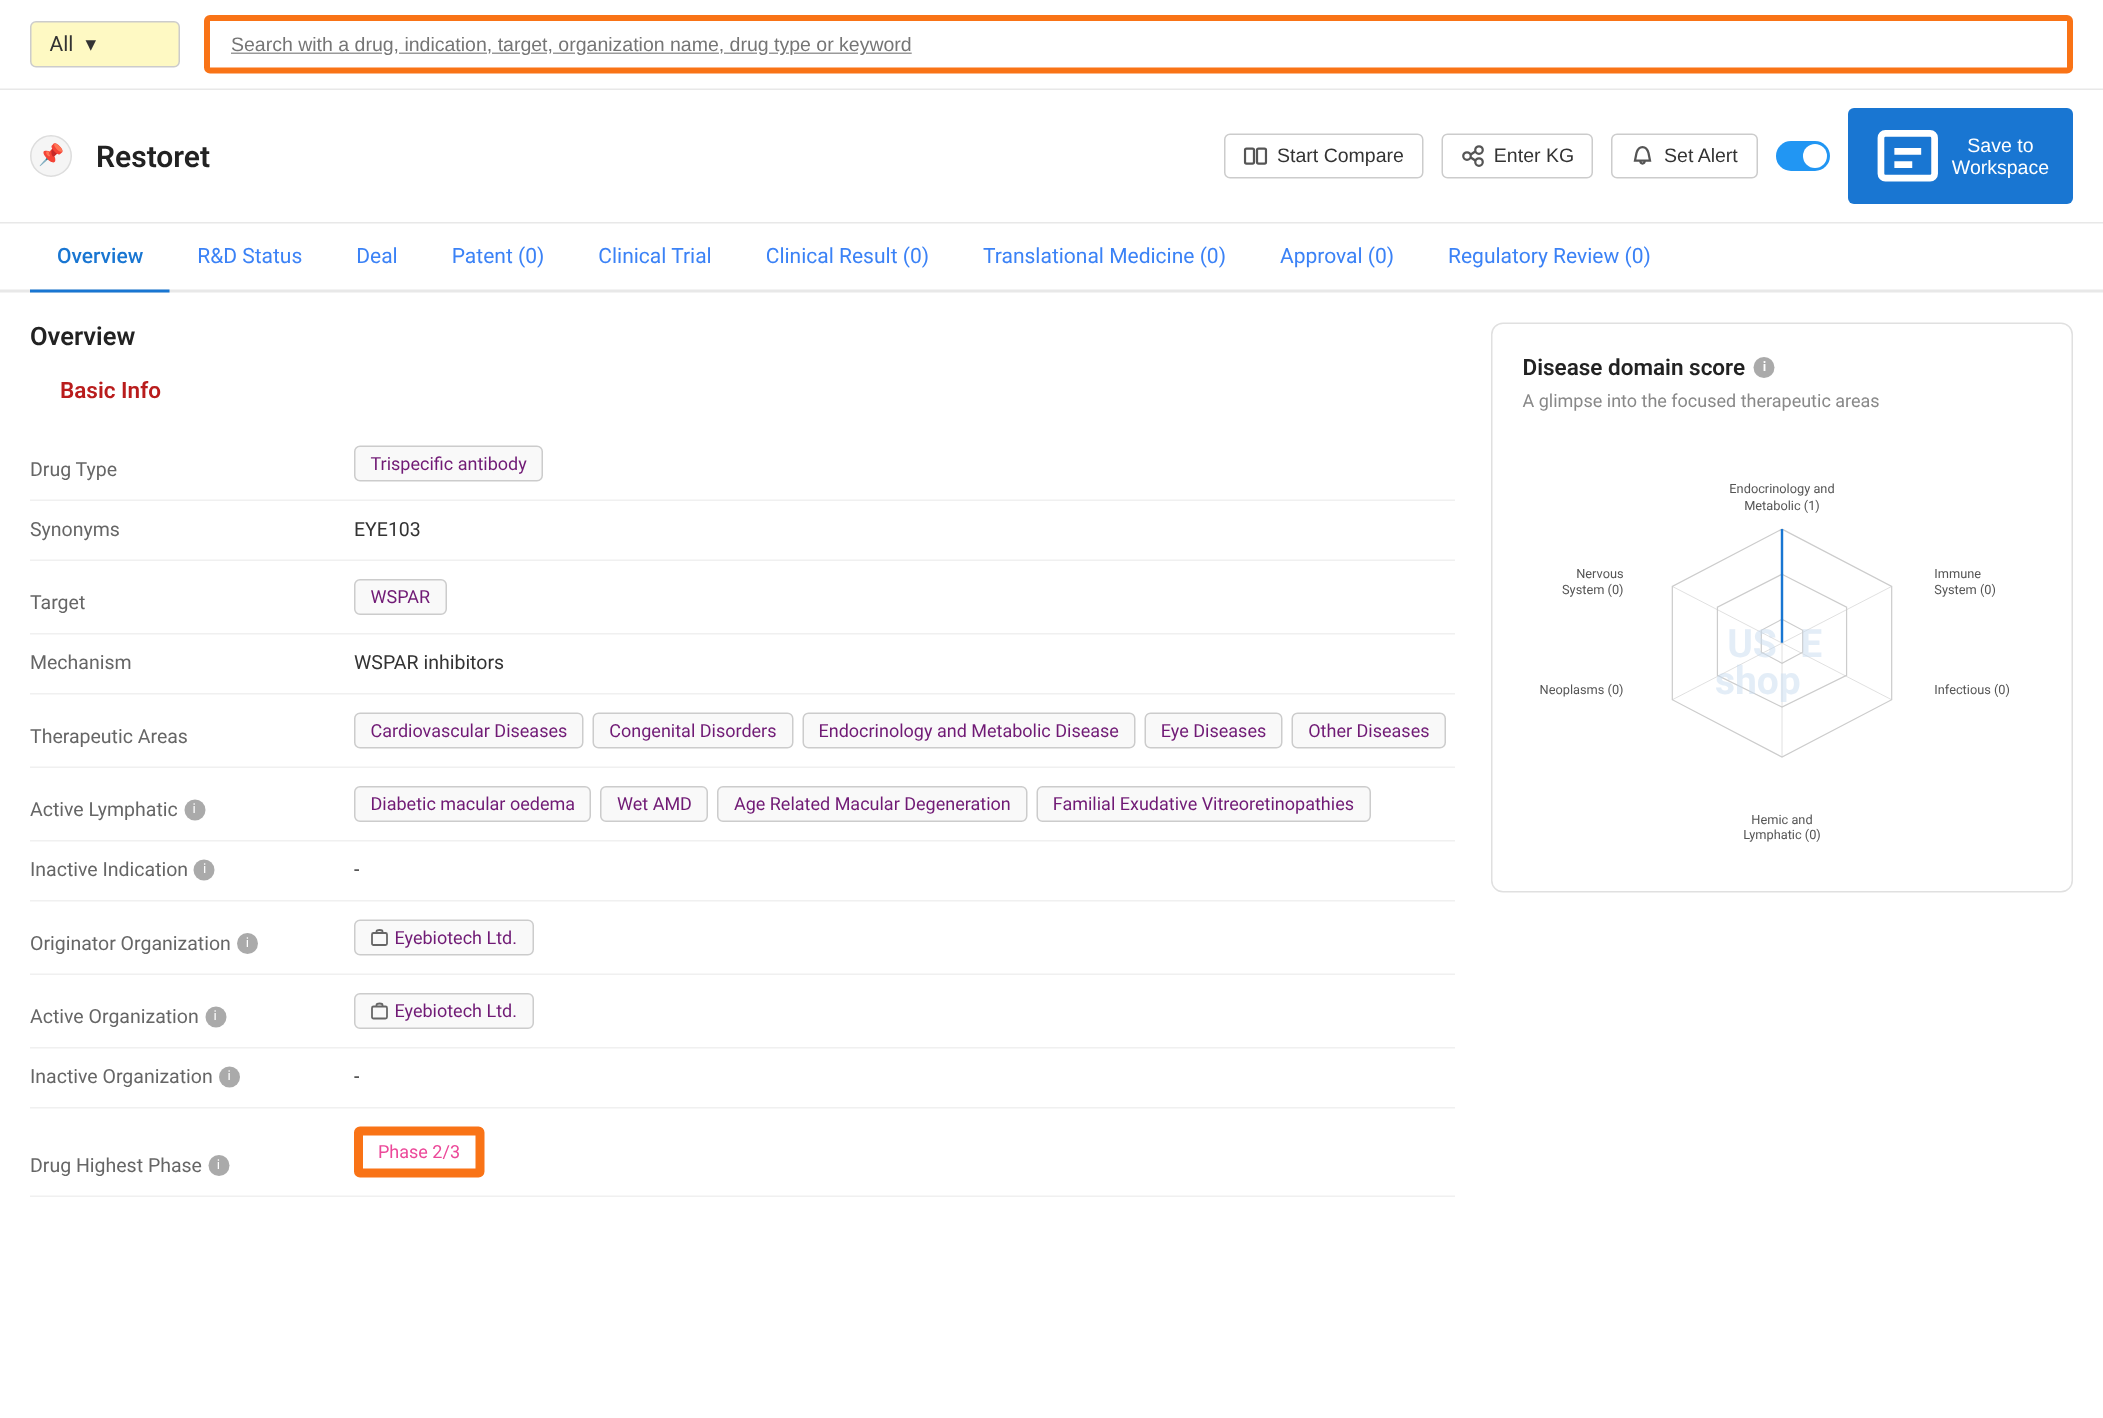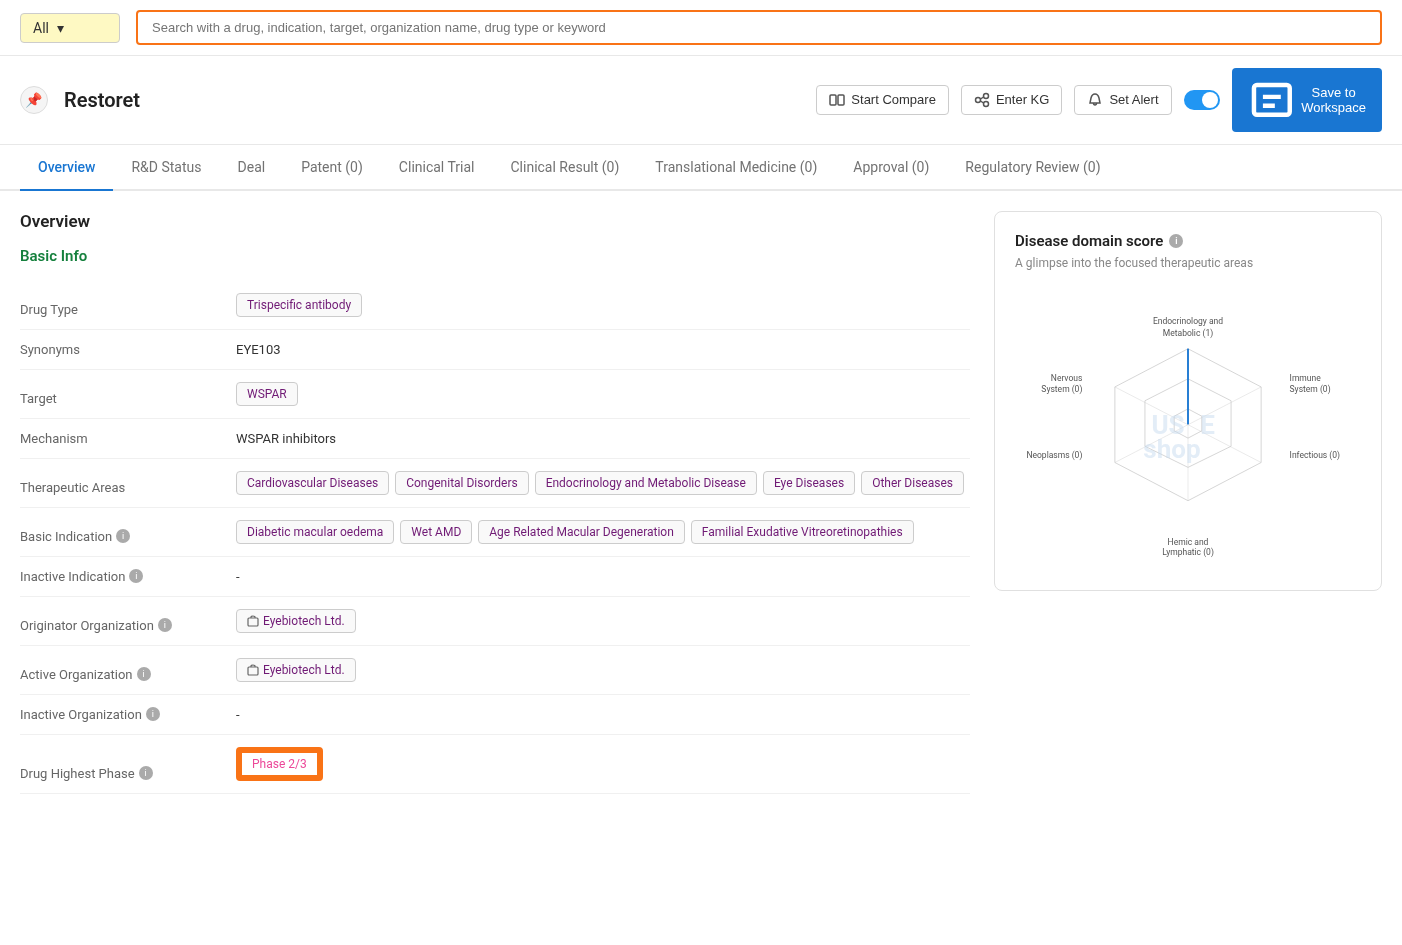--- a/index.html
+++ b/index.html
@@ -7,46 +7,46 @@
 
     
     .header { display: flex; align-items: center; padding: 10px 20px; border-bottom: 1px solid #e8e8e8; gap: 16px; }
     .logo { display: flex; align-items: center; gap: 8px; min-width: 140px; }
     .logo-icon { width: 38px; height: 38px; }
     .logo-text { display: flex; flex-direction: column; line-height: 1.2; }
     .logo-main { font-size: 18px; font-weight: 700; color: #2196f3; }
     .logo-sub { font-size: 11px; color: #ff7043; }
 
     .search-dropdown { display: flex; align-items: center; border: 1px solid #ccc; border-radius: 4px; padding: 6px 12px; gap: 8px; cursor: pointer; background: #fef9c3; min-width: 100px; }
-    .search-bar { flex: 1; border: 2px solid #f97316; border-radius: 4px; padding: 8px 14px; font-size: 13px; color: #999; outline: none; }
+    .search-bar { flex: 1; border: 4px solid #f97316; border-radius: 4px; padding: 8px 14px; font-size: 13px; color: #999; outline: none; text-decoration: underline; }
 
     
     .drug-header { display: flex; align-items: center; padding: 12px 20px; border-bottom: 1px solid #e8e8e8; gap: 16px; }
     .drug-icon { width: 28px; height: 28px; border-radius: 50%; background: #f5f5f5; border: 1px solid #ddd; display: flex; align-items: center; justify-content: center; font-size: 14px; }
     .drug-title { font-size: 20px; font-weight: 600; color: #222; flex: 1; }
     .drug-actions { display: flex; align-items: center; gap: 12px; margin-left: auto; }
     .action-btn { display: flex; align-items: center; gap: 6px; padding: 6px 12px; border: 1px solid #ccc; border-radius: 4px; cursor: pointer; font-size: 13px; background: #fff; color: #333; }
     .action-btn svg { width: 16px; height: 16px; }
     .toggle-switch { width: 36px; height: 20px; background: #ccc; border-radius: 10px; position: relative; cursor: pointer; }
     .toggle-switch.on { background: #2196f3; }
     .toggle-thumb { width: 16px; height: 16px; background: #fff; border-radius: 50%; position: absolute; top: 2px; right: 2px; }
     .save-btn { background: #1976d2; color: #fff; border: none; border-radius: 4px; padding: 8px 16px; cursor: pointer; font-size: 13px; font-weight: 500; display: flex; align-items: center; gap: 6px; }
 
     
     .tabs { display: flex; align-items: center; padding: 0 20px; border-bottom: 2px solid #e8e8e8; gap: 0; }
-    .tab { padding: 14px 18px; cursor: pointer; font-size: 14px; color: #737373; white-space: nowrap; border-bottom: 2px solid transparent; margin-bottom: -2px; }
+    .tab { padding: 14px 18px; cursor: pointer; font-size: 14px; color: #3b82f6; white-space: nowrap; border-bottom: 2px solid transparent; margin-bottom: -2px; }
     .tab.active { color: #1976d2; border-bottom-color: #1976d2; font-weight: 500; }
 
     
     .main { display: flex; padding: 20px; gap: 24px; }
     .content-left { flex: 1; }
     .content-right { width: 388px; flex-shrink: 0; }
 
     .section-title { font-size: 17px; font-weight: 600; color: #222; margin-bottom: 16px; }
-    .section-subtitle { font-size: 15px; font-weight: 600; color: #15803d; margin-bottom: 16px; }
+    .section-subtitle { font-size: 15px; font-weight: 600; color: #b91c1c; margin-bottom: 16px; margin-left: 20px; }
 
     .info-row { display: flex; align-items: flex-end; padding: 12px 0; border-bottom: 1px solid #f0f0f0; gap: 16px; }
     .info-label { width: 200px; min-width: 200px; color: #666; font-size: 13px; display: flex; align-items: center; gap: 4px; }
     .info-value { flex: 1; display: flex; flex-wrap: wrap; gap: 6px; align-items: center; }
 
     .tag { padding: 4px 10px; border: 1px solid #ccc; border-radius: 4px; font-size: 12px; color: #701a75; background: #f9f9f9; }
     .tag-blue { padding: 4px 10px; border: 6px solid #f97316; border-radius: 4px; font-size: 12px; color: #ec4899; background: #fff; }
     .info-text { font-size: 13px; color: #333; }
 
     .info-icon { width: 14px; height: 14px; border-radius: 50%; background: #aaa; color: #fff; font-size: 9px; display: inline-flex; align-items: center; justify-content: center; cursor: pointer; flex-shrink: 0; }
@@ -174,21 +174,21 @@
         <span class="tag">Cardiovascular Diseases</span>
         <span class="tag">Congenital Disorders</span>
         <span class="tag">Endocrinology and Metabolic Disease</span>
         <span class="tag">Eye Diseases</span>
         <span class="tag">Other Diseases</span>
       </div>
     </div>
 
     <div class="info-row">
       <div class="info-label">
-        <span>Basic Indication</span>
+        <span>Active Lymphatic</span>
         <span class="info-icon">i</span>
       </div>
       <div class="info-value">
         <span class="tag">Diabetic macular oedema</span>
         <span class="tag">Wet AMD</span>
         <span class="tag">Age Related Macular Degeneration</span>
         <span class="tag">Familial Exudative Vitreoretinopathies</span>
       </div>
     </div>
 

